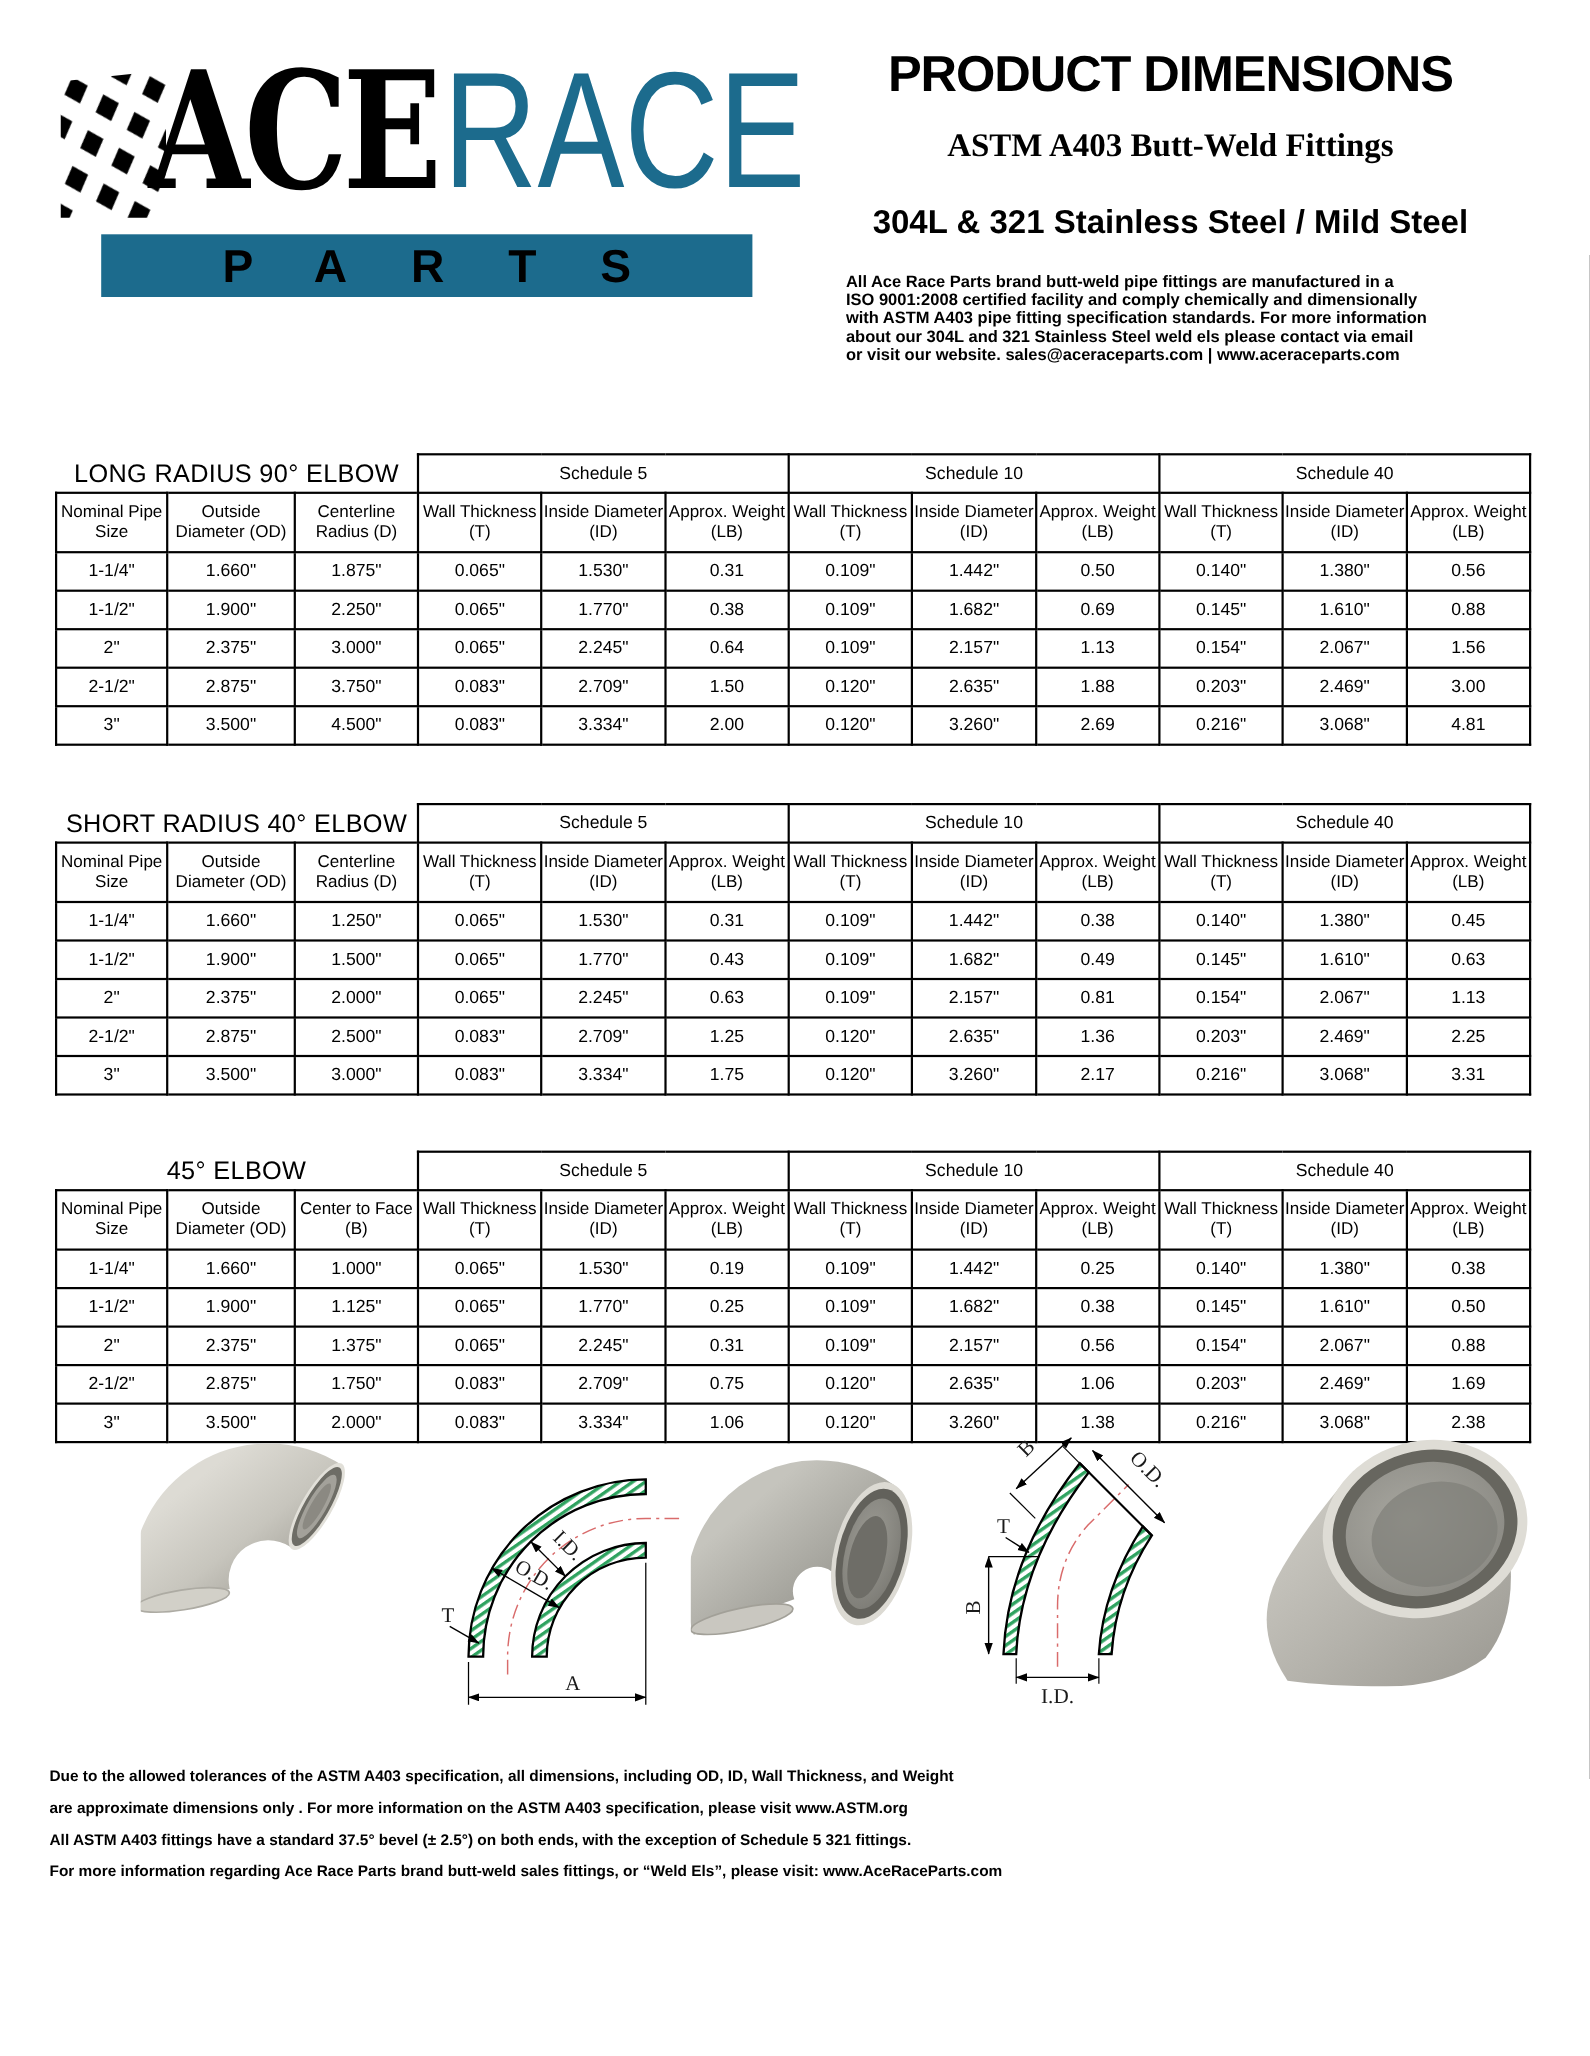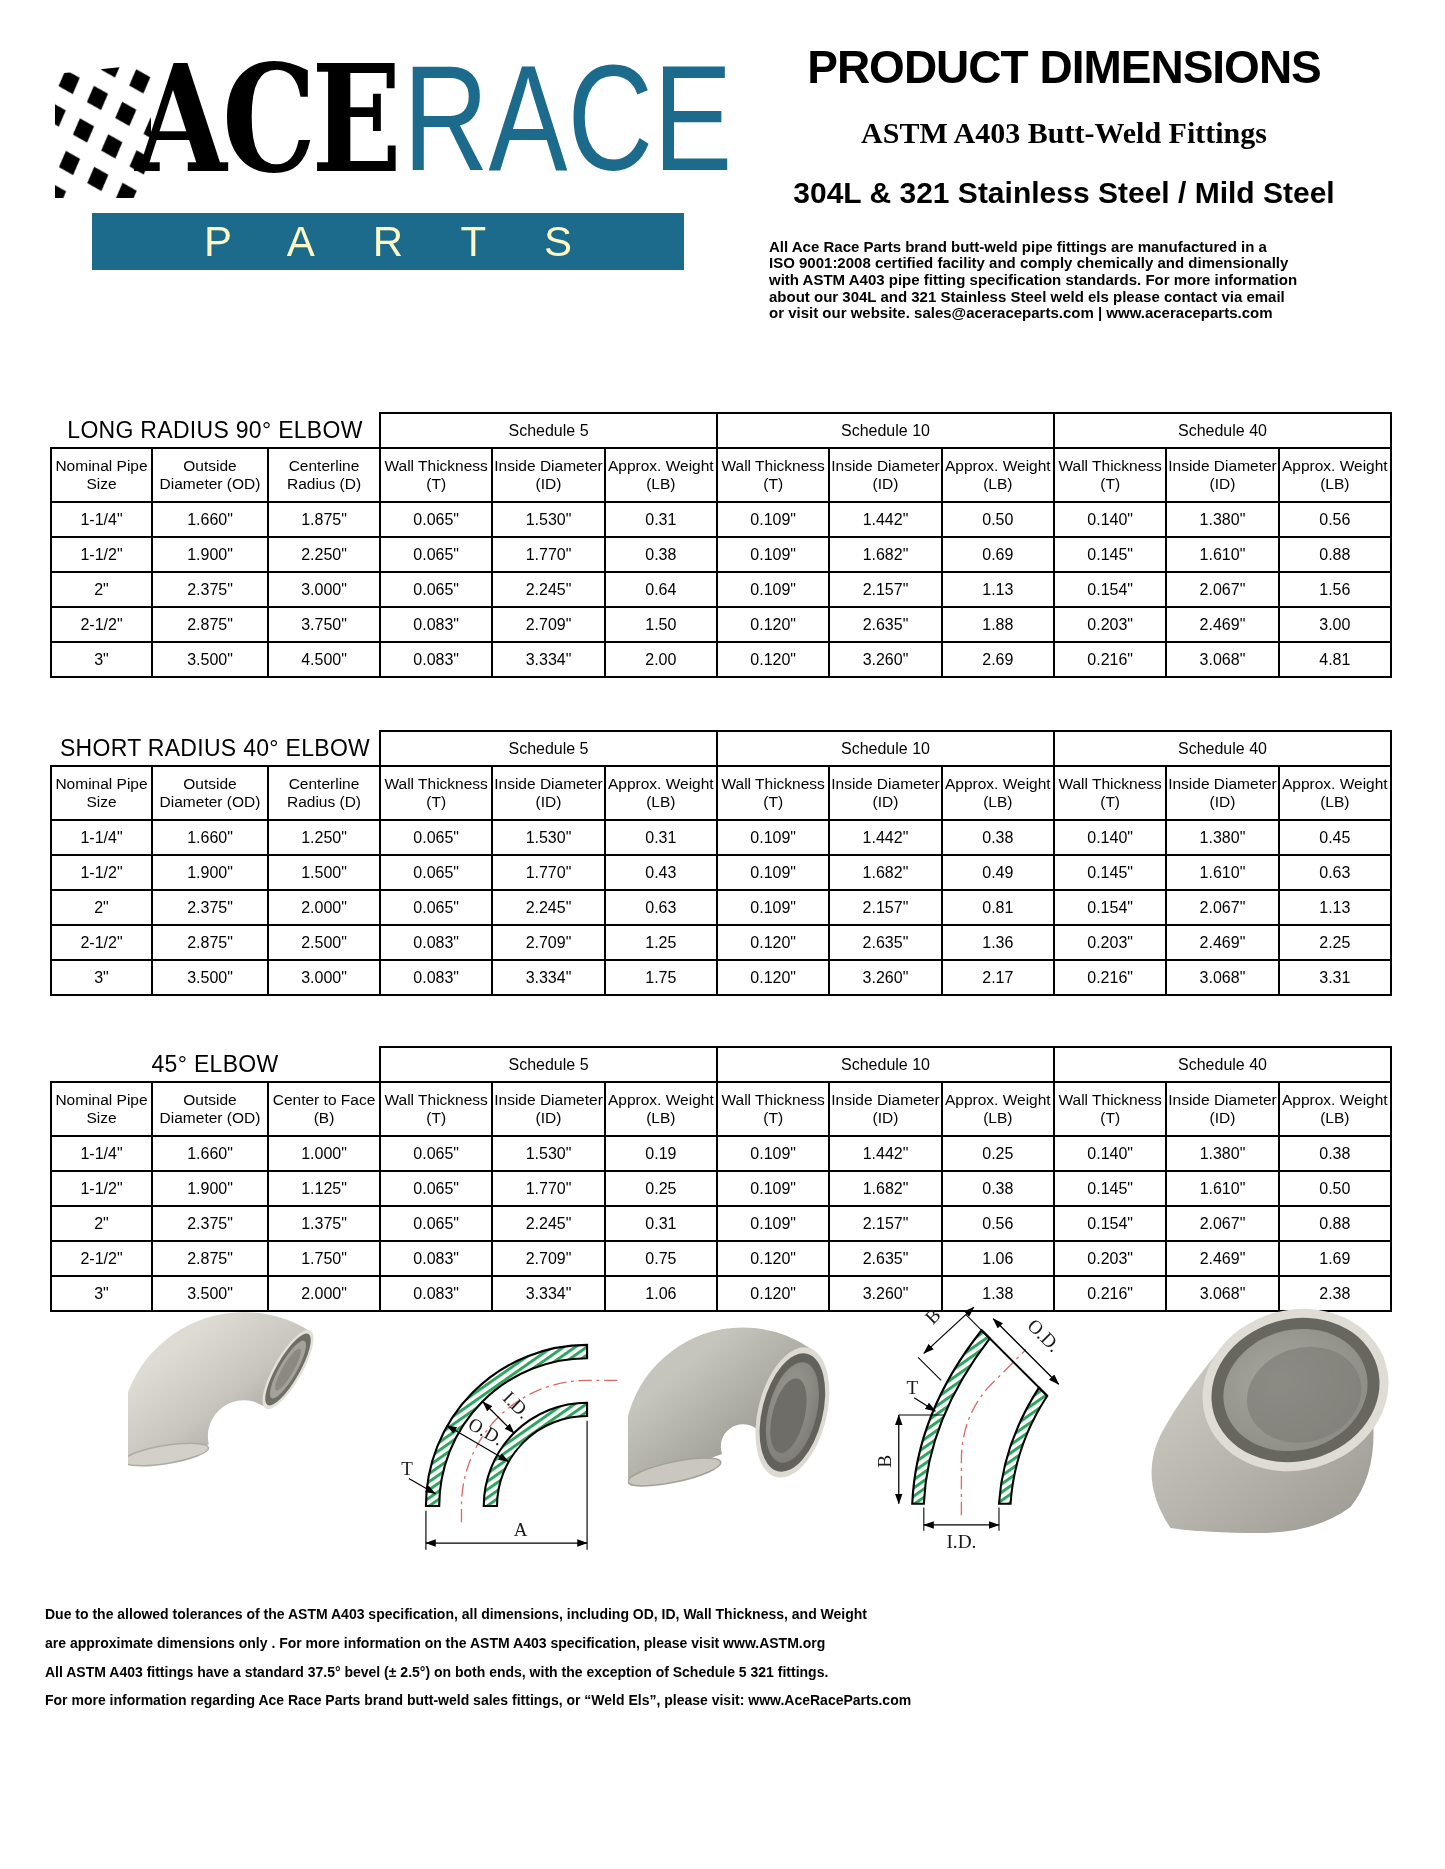--- a/index.html
+++ b/index.html
@@ -8,27 +8,27 @@
 
   
   .logo{position:absolute;left:55px;top:60px;width:660px;height:215px;}
   .flag{position:absolute;left:0;top:4px;}
   .word-ace{position:absolute;left:80px;top:-22px;font-family:"DejaVu Serif",serif;font-weight:bold;
             font-size:148px;line-height:1.1;letter-spacing:-6px;transform:scaleX(.80);transform-origin:left top;}
   .word-race{position:absolute;left:348px;top:-24px;font-size:150px;line-height:1.1;font-weight:300;
              letter-spacing:0px;transform:scaleX(.79);transform-origin:left top;}
   .banner{position:absolute;left:37px;top:153px;width:592px;height:57px;
           display:flex;align-items:center;justify-content:center;}
-  .banner span{color:#fef9c3;font-size:42px;font-weight:normal;letter-spacing:58px;margin-right:-58px;}
+  .banner span{color:#000000;font-size:42px;font-weight:bold;letter-spacing:58px;margin-right:-58px;}
 
   
   .header{position:absolute;left:769px;top:44px;width:590px;text-align:center;}
   .h-title{font-size:46px;font-weight:bold;line-height:1.04;letter-spacing:-1px;}
   .h-sub1{font-size:30px;font-weight:bold;margin-top:24px;font-family:Liberation Serif, serif;}
-  .h-sub2{font-size:30px;font-weight:bold;margin-top:26px;}
+  .h-sub2{font-size:30px;font-weight:bold;margin-top:36px;}
   .h-intro{font-size:15px;font-weight:bold;line-height:16.6px;margin-top:29px;
            text-align:left;white-space:pre-line;}
 
   
   table.spec{position:absolute;left:50px;width:1342px;border-collapse:collapse;table-layout:fixed;padding-left:40px;}
   table.spec th,table.spec td{border:2px solid #000;text-align:center;vertical-align:middle;
            padding:0;font-weight:normal;background:#fff;}
   th.title-cell{border:none !important;text-align:left;font-size:23px;font-weight:bold;
            letter-spacing:.3px;padding-left:1px;white-space:nowrap;}
   th.sched{height:33px;font-size:16px;}

